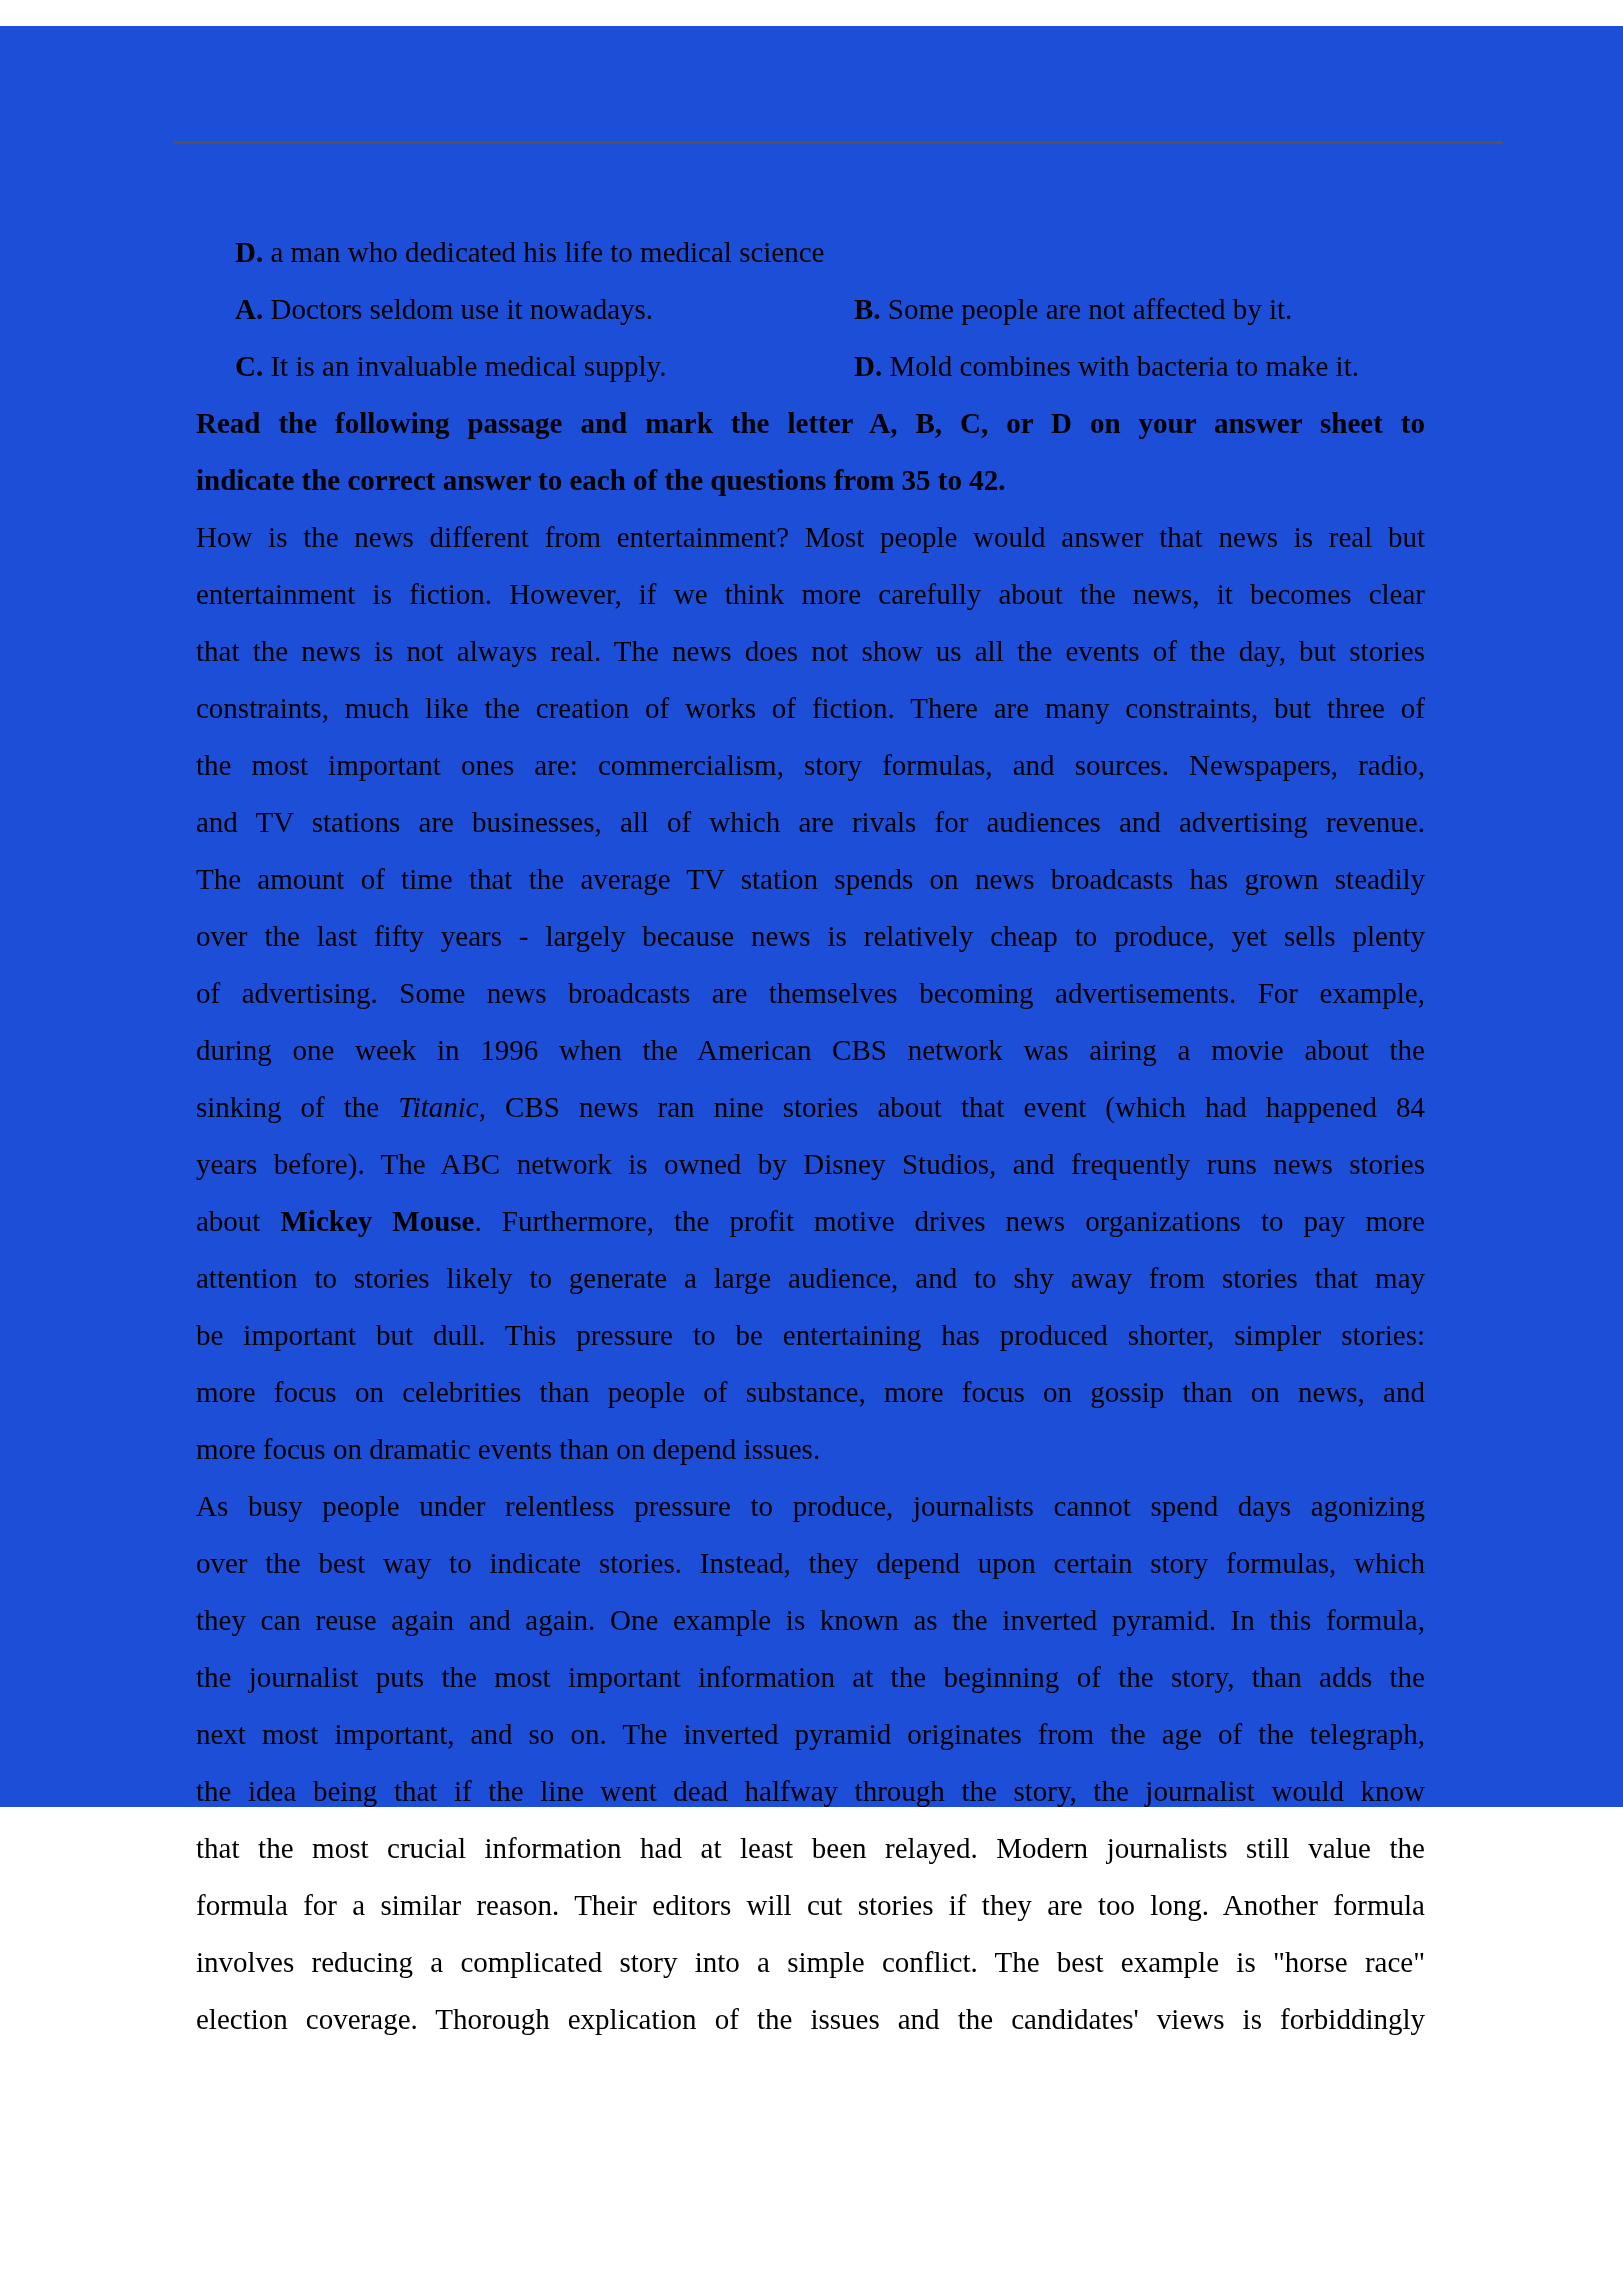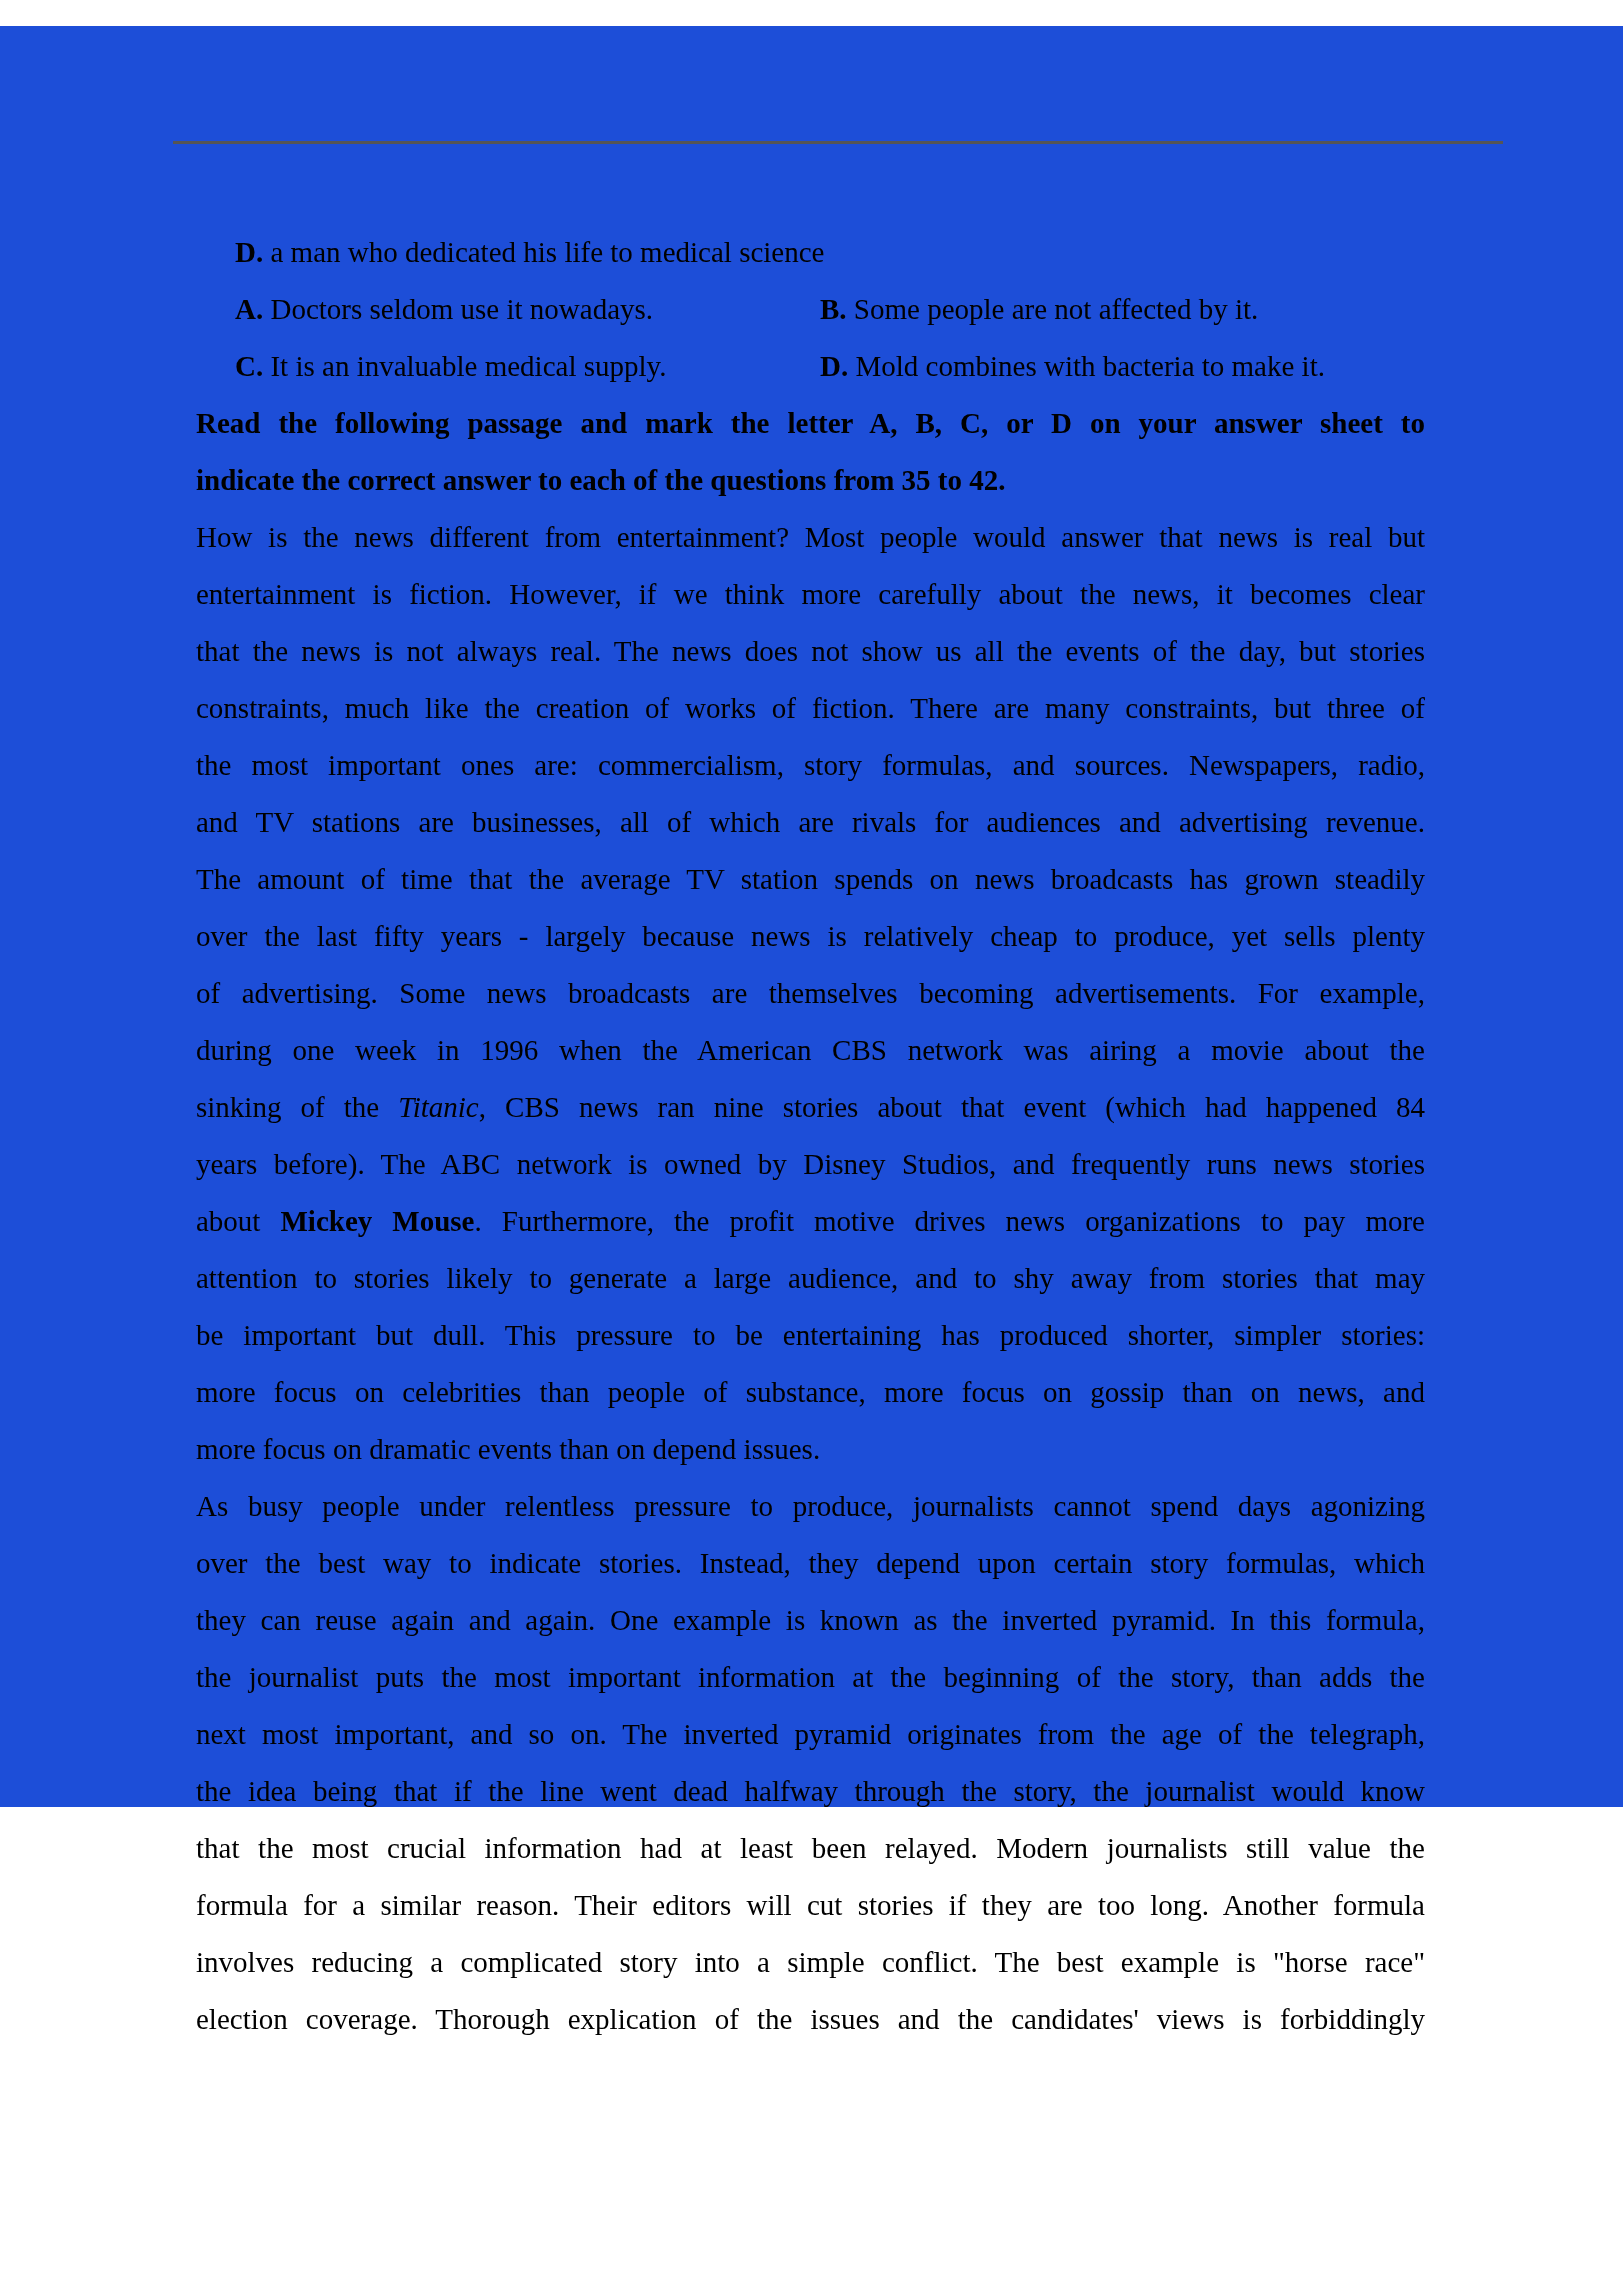--- a/index.html
+++ b/index.html
@@ -63,21 +63,21 @@
       height: 57px;
       line-height: 57px;
       font-size: 29px;
       white-space: nowrap;
     }
     .opt {
       position: absolute;
       top: 0;
     }
     .opt.col1 { left: 39px; }
-    .opt.col2 { left: 624px; }
+    .opt.col2 { left: 658px; }
     .label { font-weight: bold; }
     .q-label { font-weight: bold; }
     .line b { font-weight: bold; }
     .line i { }
   </style>
 </head>
 <body>
 
 <div class="page">
   <div class="header-rule" style="background: rgb(85, 85, 85);"></div>

